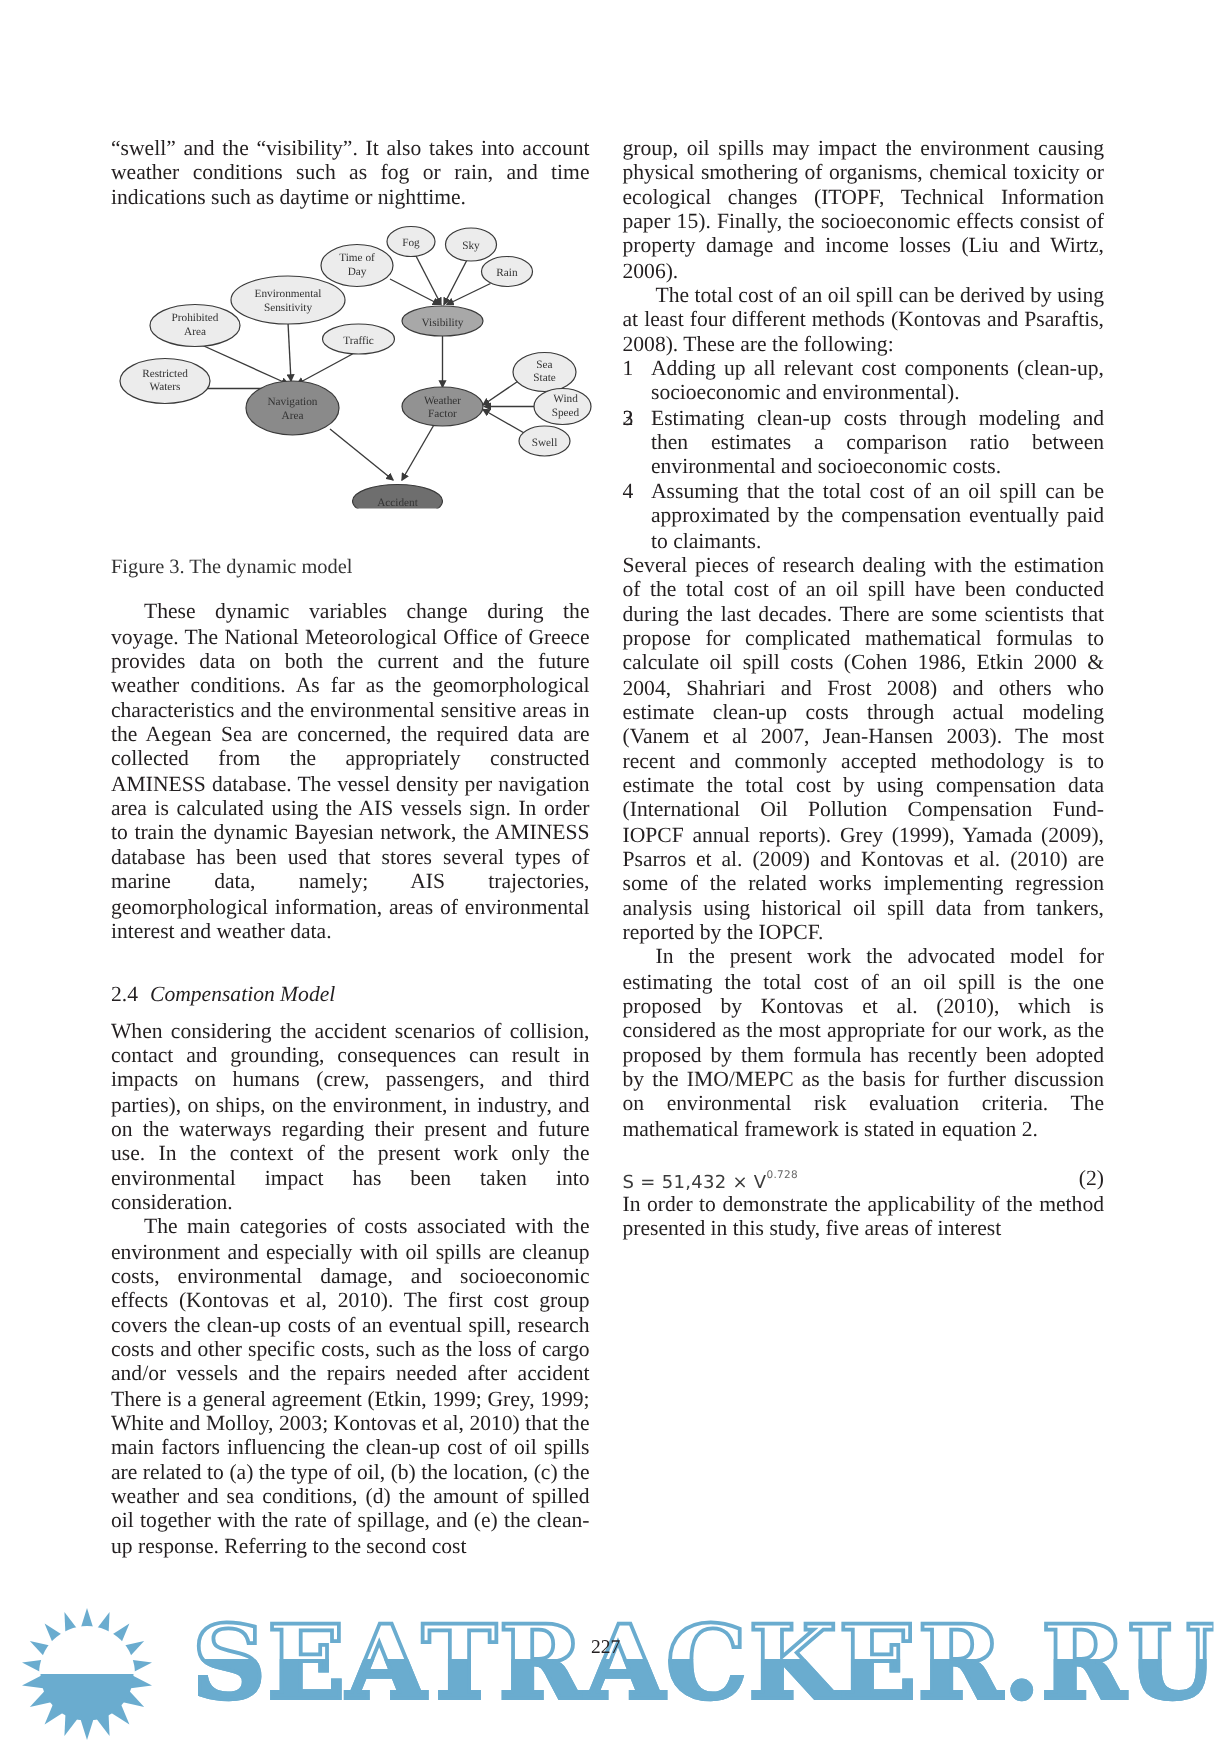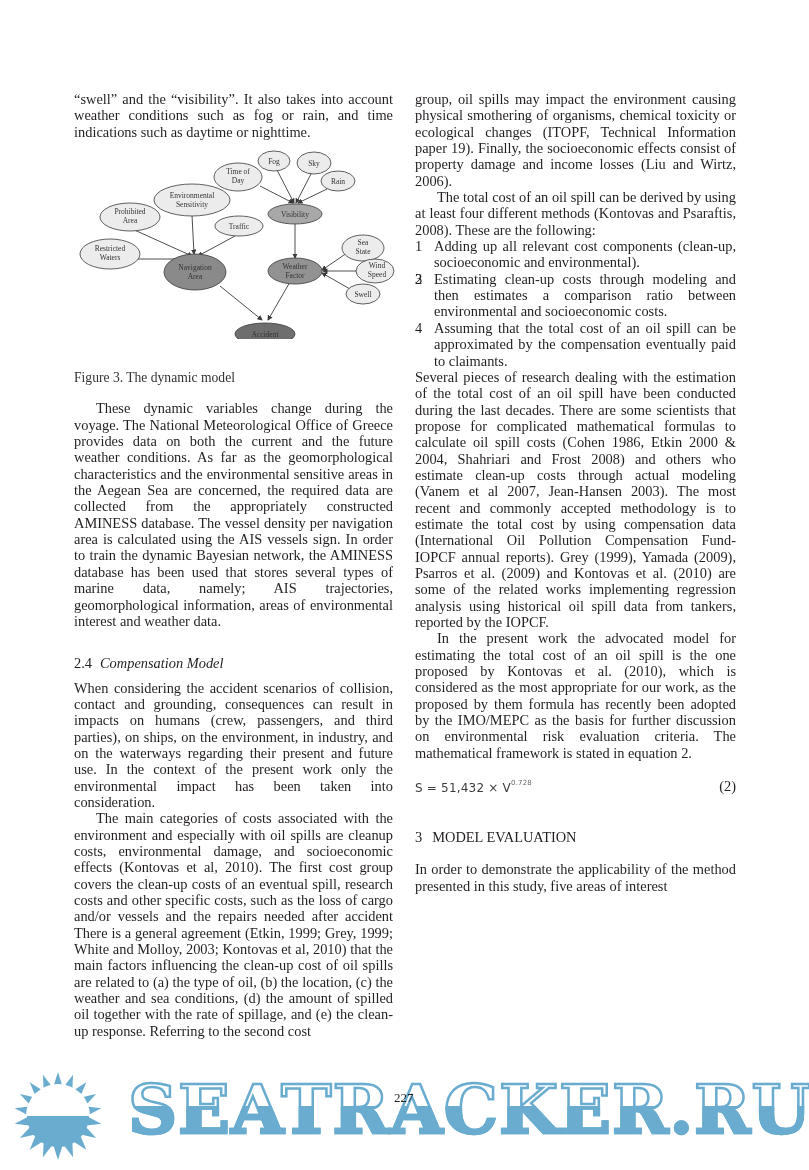--- a/index.html
+++ b/index.html
@@ -145,40 +145,37 @@
 
   <div class="section-title">
     <span class="num">2.4</span><span class="it">Compensation Model</span>
   </div>
 
   <p>When considering the accident scenarios of collision, contact and grounding, consequences can result in impacts on humans (crew, passengers, and third parties), on ships, on the environment, in industry, and on the waterways regarding their present and future use. In the context of the present work only the environmental impact has been taken into consideration.</p>
   <p class="indent">The main categories of costs associated with the environment and especially with oil spills are cleanup costs, environmental damage, and socioeconomic effects (Kontovas et al, 2010). The first cost group covers the clean-up costs of an eventual spill, research costs and other specific costs, such as the loss of cargo and/or vessels and the repairs needed after accident There is a general agreement (Etkin, 1999; Grey, 1999; White and Molloy, 2003; Kontovas et al, 2010) that the main factors influencing the clean-up cost of oil spills are related to (a) the type of oil, (b) the location, (c) the weather and sea conditions, (d) the amount of spilled oil together with the rate of spillage, and (e) the clean-up response. Referring to the second cost</p>
 </div>
 
 <div class="col col-right">
-  <p>group, oil spills may impact the environment causing physical smothering of organisms, chemical toxicity or ecological changes (ITOPF, Technical Information paper 19). Finally, the socioeconomic effects consist of property damage and income losses (Liu and Wirtz, 2006).</p>
+  <p>group, oil spills may impact the environment causing physical smothering of organisms, chemical toxicity or ecological changes (ITOPF, Technical Information paper 15). Finally, the socioeconomic effects consist of property damage and income losses (Liu and Wirtz, 2006).</p>
   <p class="indent">The total cost of an oil spill can be derived by using at least four different methods (Kontovas and Psaraftis, 2008). These are the following:</p>
   <ol class="methods">
     <li><span class="n">1</span><span>Adding up all relevant cost components (clean-up, socioeconomic and environmental).</span></li>
     <li><span class="n">2</span></li>
     <li><span class="n">3</span><span>Estimating clean-up costs through modeling and then estimates a comparison ratio between environmental and socioeconomic costs.</span></li>
     <li><span class="n">4</span><span>Assuming that the total cost of an oil spill can be approximated by the compensation eventually paid to claimants.</span></li>
   </ol>
   <p>Several pieces of research dealing with the estimation of the total cost of an oil spill have been conducted during the last decades. There are some scientists that propose for complicated mathematical formulas to calculate oil spill costs (Cohen 1986, Etkin 2000 &amp; 2004, Shahriari and Frost 2008) and others who estimate clean-up costs through actual modeling (Vanem et al 2007, Jean-Hansen 2003). The most recent and commonly accepted methodology is to estimate the total cost by using compensation data (International Oil Pollution Compensation Fund-IOPCF annual reports). Grey (1999), Yamada (2009), Psarros et al. (2009) and Kontovas et al. (2010) are some of the related works implementing regression analysis using historical oil spill data from tankers, reported by the IOPCF.</p>
   <p class="indent">In the present work the advocated model for estimating the total cost of an oil spill is the one proposed by Kontovas et al. (2010), which is considered as the most appropriate for our work, as the proposed by them formula has recently been adopted by the IMO/MEPC as the basis for further discussion on environmental risk evaluation criteria. The mathematical framework is stated in equation 2.</p>
 
   <div class="eq-row">
     <span class="eq"><span>S = 51,432 × V</span><sup>0.728</sup></span>
     <span>(2)</span>
   </div>
 
 
-  <div class="h3">
-    <span class="num">3</span><span>MODEL EVALUATION</span>
-  </div>
 
   <p>In order to demonstrate the applicability of the method presented in this study, five areas of interest</p>
 </div>
 
 <div class="watermark">
   <svg width="120" height="98" viewBox="0 0 120 98" style="position:absolute;left:0;top:0;">
     <g fill="#6aaccf">
       <g transform="translate(58,44)">
         <polygon points="0,-44 5,-28 -5,-28"></polygon>
         <polygon points="0,-44 5,-28 -5,-28" transform="rotate(20)"></polygon>

